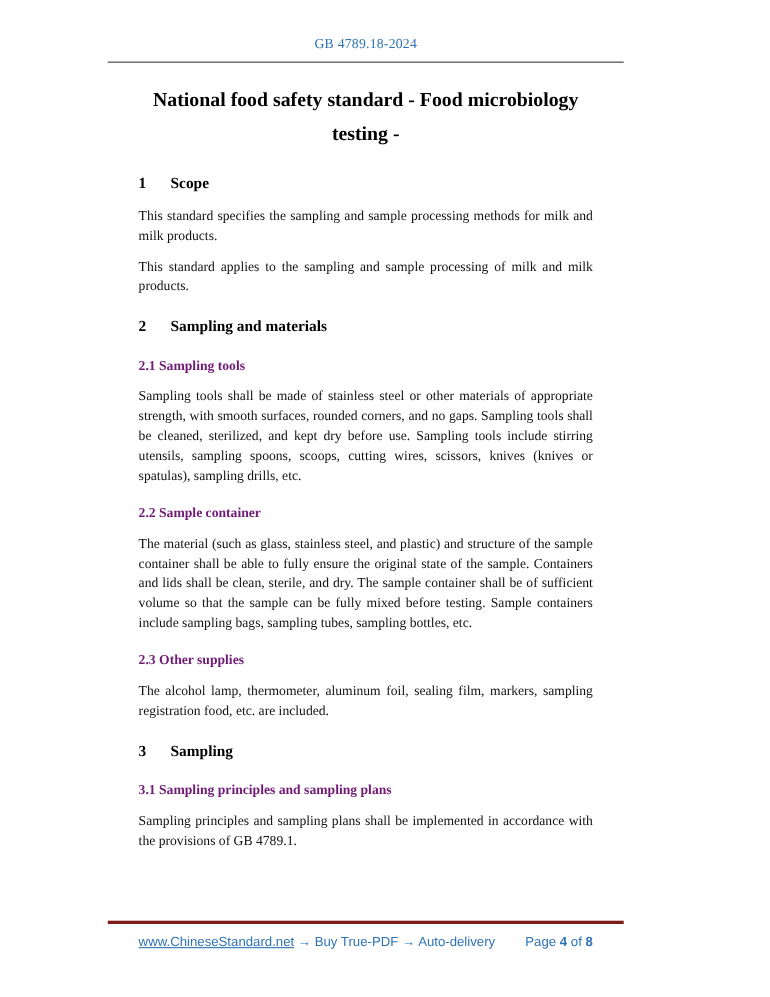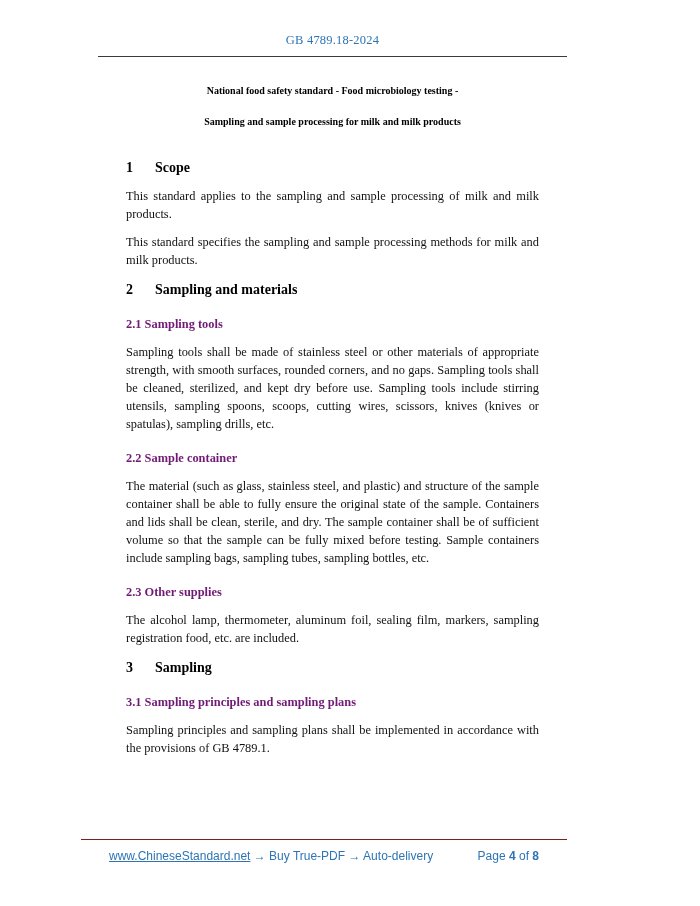--- a/index.html
+++ b/index.html
@@ -27,27 +27,27 @@
     line-height: 17px;
     letter-spacing: 0.2px;
   }
   
   .content { padding: 0 28px; }
   .doc-title {
     margin-top: 18px;
     margin-bottom: 22px;
     text-align: center;
     font-weight: bold;
-    font-size: 10px;
+    font-size: 18px;
     line-height: 31px;
     color: #000;
   }
   .doc-title .title-line { display: block; }
   .section-heading {
-    margin-top: 12px;
+    margin-top: 20px;
     font-size: 14px;
     font-weight: bold;
     line-height: 18px;
     color: #000;
   }
   .section-heading .sec-num { display: inline-block; margin-right: 22px; }
   .sub-heading {
     margin-top: 17px;
     font-size: 12.4px;
     font-weight: bold;
@@ -59,24 +59,24 @@
     font-size: 12.4px;
     line-height: 18px;
     text-align: justify;
     color: #111;
   }
   .para.justify-last { text-align: justify; text-align-last: justify; }
   .para i { font-style: italic; }
   
   .doc-footer {
     position: absolute;
-    left: 81px;
+    left: 98px;
     right: 98px;
     bottom: 42px;
-    border-top: 1px solid #7f1d1d;
+    border-top: 3px solid #7f1d1d;
     padding: 8px 28px 0 28px;
   }
   .footer-row {
     display: flex;
     justify-content: space-between;
     align-items: baseline;
     font-family: "Liberation Sans", sans-serif;
     font-size: 12px;
     color: #2e74b5;
     line-height: 16px;
@@ -95,28 +95,27 @@
 <div class="page">
 
   <header class="doc-header">
     <div class="doc-number">GB 4789.18-2024</div>
   </header>
 
   <main class="content">
 
     <h1 class="doc-title">
       <span class="title-line">National food safety standard - Food microbiology testing -</span>
-      <span class="title-line">Sampling and sample processing for milk and milk products</span>
     </h1>
 
     <h2 class="section-heading">
       <span class="sec-num">1</span><span>Scope</span>
     </h2>
+    <p class="para">This standard specifies the sampling and sample processing methods for milk and milk products.</p>
     <p class="para">This standard applies to the sampling and sample processing of milk and milk products.</p>
-    <p class="para">This standard specifies the sampling and sample processing methods for milk and milk products.</p>
 
     <h2 class="section-heading">
       <span class="sec-num">2</span><span>Sampling and materials</span>
     </h2>
 
     <h3 class="sub-heading">2.1 Sampling tools</h3>
     <p class="para">Sampling tools shall be made of stainless steel or other materials of appropriate strength, with smooth surfaces, rounded corners, and no gaps. Sampling tools shall be cleaned, sterilized, and kept dry before use. Sampling tools include stirring utensils, sampling spoons, scoops, cutting wires, scissors, knives (knives or spatulas), sampling drills, etc.</p>
 
     <h3 class="sub-heading">2.2 Sample container</h3>
     <p class="para">The material (such as glass, stainless steel, and plastic) and structure of the sample container shall be able to fully ensure the original state of the sample. Containers and lids shall be clean, sterile, and dry. The sample container shall be of sufficient volume so that the sample can be fully mixed before testing. Sample containers include sampling bags, sampling tubes, sampling bottles, etc.</p>

